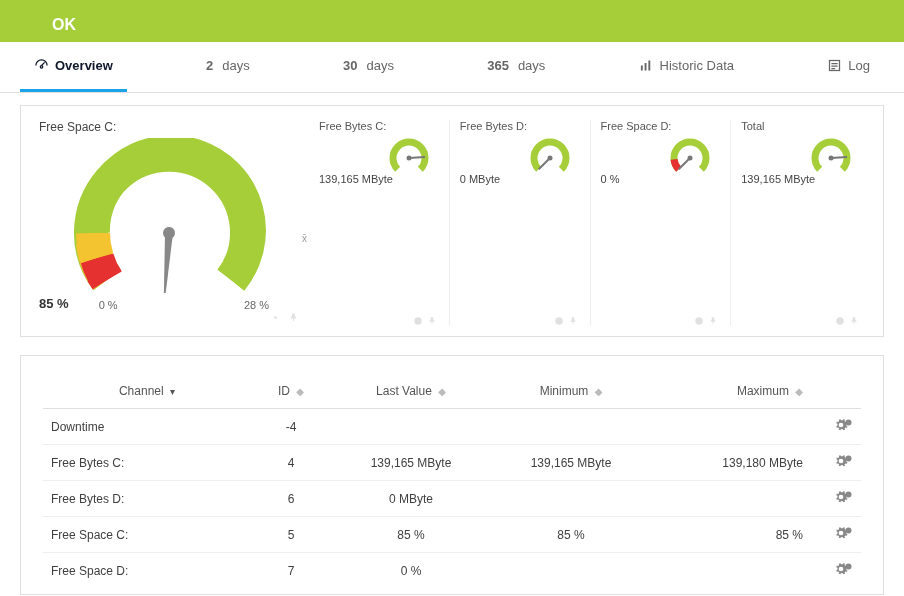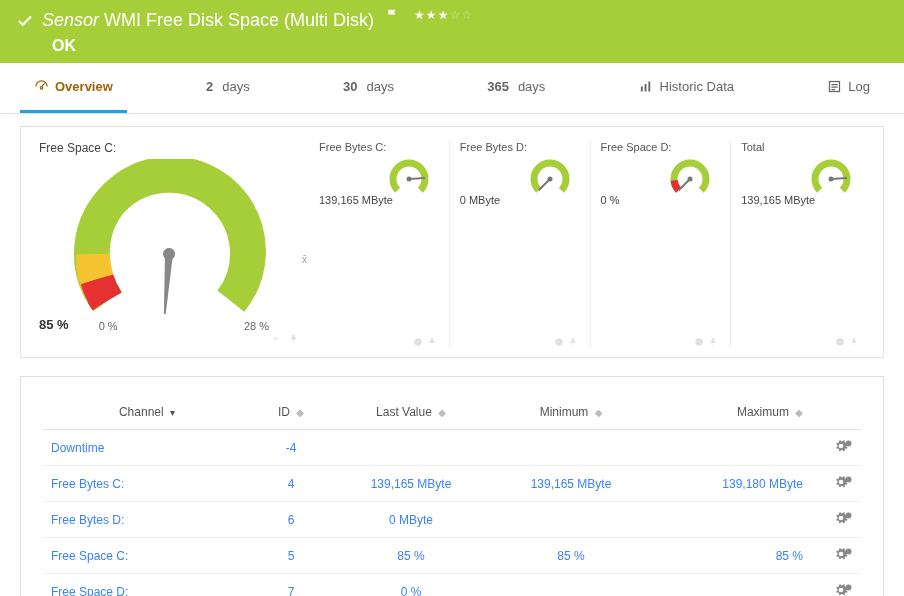--- a/index.html
+++ b/index.html
@@ -10,21 +10,21 @@
 .sensor-title { font-size: 18px; font-weight: 300; }
 .sensor-title .italic { font-style: italic; }
 .flag-icon { width: 14px; height: 14px; fill: #fff; margin-left: 4px; position: relative; top: -6px; }
 .stars { margin-left: 6px; position: relative; top: -6px; }
 .star { font-size: 12px; color: #fff; letter-spacing: 1px; }
 .star.empty { opacity: 0.45; }
 .header-status { padding-left: 36px; font-weight: 700; font-size: 16px; margin-top: 6px; }
 
 .tabs { display: flex; border-bottom: 1px solid #e0e0e0; padding: 0 20px; gap: 0; justify-content: space-between; }
 .tab { padding: 16px 14px; color: #666; cursor: pointer; display: flex; align-items: center; gap: 6px; font-size: 13px; border-bottom: 3px solid transparent; white-space: nowrap; }
-.tab.active { color: #a16207; border-bottom-color: #1aa3e8; font-weight: 600; }
+.tab.active { color: #0f172a; border-bottom-color: #1aa3e8; font-weight: 600; }
 .tab .num { font-weight: 700; margin-right: 3px; }
 .tab-icon { width: 15px; height: 15px; }
 
 .panel { margin: 12px 20px; border: 1px solid #e0e0e0; padding: 14px 18px 10px 18px; }
 .gauges-row { display: flex; gap: 10px; }
 .main-gauge { flex: 0 0 260px; }
 .gauge-label { font-size: 12px; color: #444; margin-bottom: 4px; }
 .main-gauge-svg-wrap { position: relative; text-align: center; }
 .gauge-footer { display: flex; align-items: flex-end; }
 .gauge-value { font-weight: 700; font-size: 13px; color: #333; }
@@ -41,49 +41,34 @@
 .main-tray svg { width: 11px; height: 11px; fill: #888; margin-left: 3px; }
 
 .x-marker { position: absolute; right: -8px; top: 95px; font-size: 10px; color: #999; }
 
 
 .table-panel { margin: 18px 20px; border: 1px solid #e0e0e0; padding: 18px 22px 6px 22px; }
 table { width: 100%; border-collapse: collapse; }
 th { text-align: center; font-weight: 400; font-size: 12px; color: #555; padding: 10px 8px; border-bottom: 1px solid #e0e0e0; }
 th .sort { color: #bbb; font-size: 10px; margin-left: 3px; }
 th.sorted .sort-active { color: #555; }
-td { padding: 9px 8px; border-bottom: 1px solid #eee; font-size: 12px; color: #3b82f6; }
+td { padding: 9px 8px; border-bottom: 1px solid #eee; font-size: 12px; color: #404040; }
 tr:last-child td { border-bottom: none; }
 .col-id { text-align: center; width: 80px; }
 .col-last { text-align: center; width: 160px; }
 .col-min { text-align: center; width: 160px; }
 .col-max { text-align: right; width: 160px; }
 .col-act { text-align: right; width: 50px; }
 .gear-cell svg { width: 14px; height: 14px; fill: #888; }
 .gear-cell .small-gear { width: 9px; height: 9px; margin-left: -4px; vertical-align: super; }
 </style>
 </head>
 <body>
 
 <div class="header">
-  <div class="header-top">
-    <svg class="check-icon" viewBox="0 0 24 24" fill="none" stroke="#fff" stroke-width="3">
-        <polyline points="4,12 9,17 20,6"></polyline>
-      </svg>
-    <span class="sensor-title">
-      <span class="italic">Sensor</span>
-      <span>WMI Free Disk Space (Multi Disk)</span>
-    </span>
-    <svg class="flag-icon" viewBox="0 0 24 24">
-        <path d="M4 2v20M4 3h12l-2 4 2 4H4"></path>
-      </svg>
-    <span class="stars">
-      <span class="star">★</span><span class="star">★</span><span class="star">★</span><span class="star empty">☆</span><span class="star empty">☆</span>
-    </span>
-  </div>
   <div class="header-status">OK</div>
 </div>
 
 <div class="tabs">
   <div class="tab active">
     <svg class="tab-icon" viewBox="0 0 24 24" fill="none" stroke="currentColor" stroke-width="2">
         <path d="M12 3a9 9 0 0 1 9 9M3 12a9 9 0 0 1 9-9"></path>
         <circle cx="12" cy="14" r="2"></circle>
         <path d="M12 12l5-5"></path>
       </svg>

